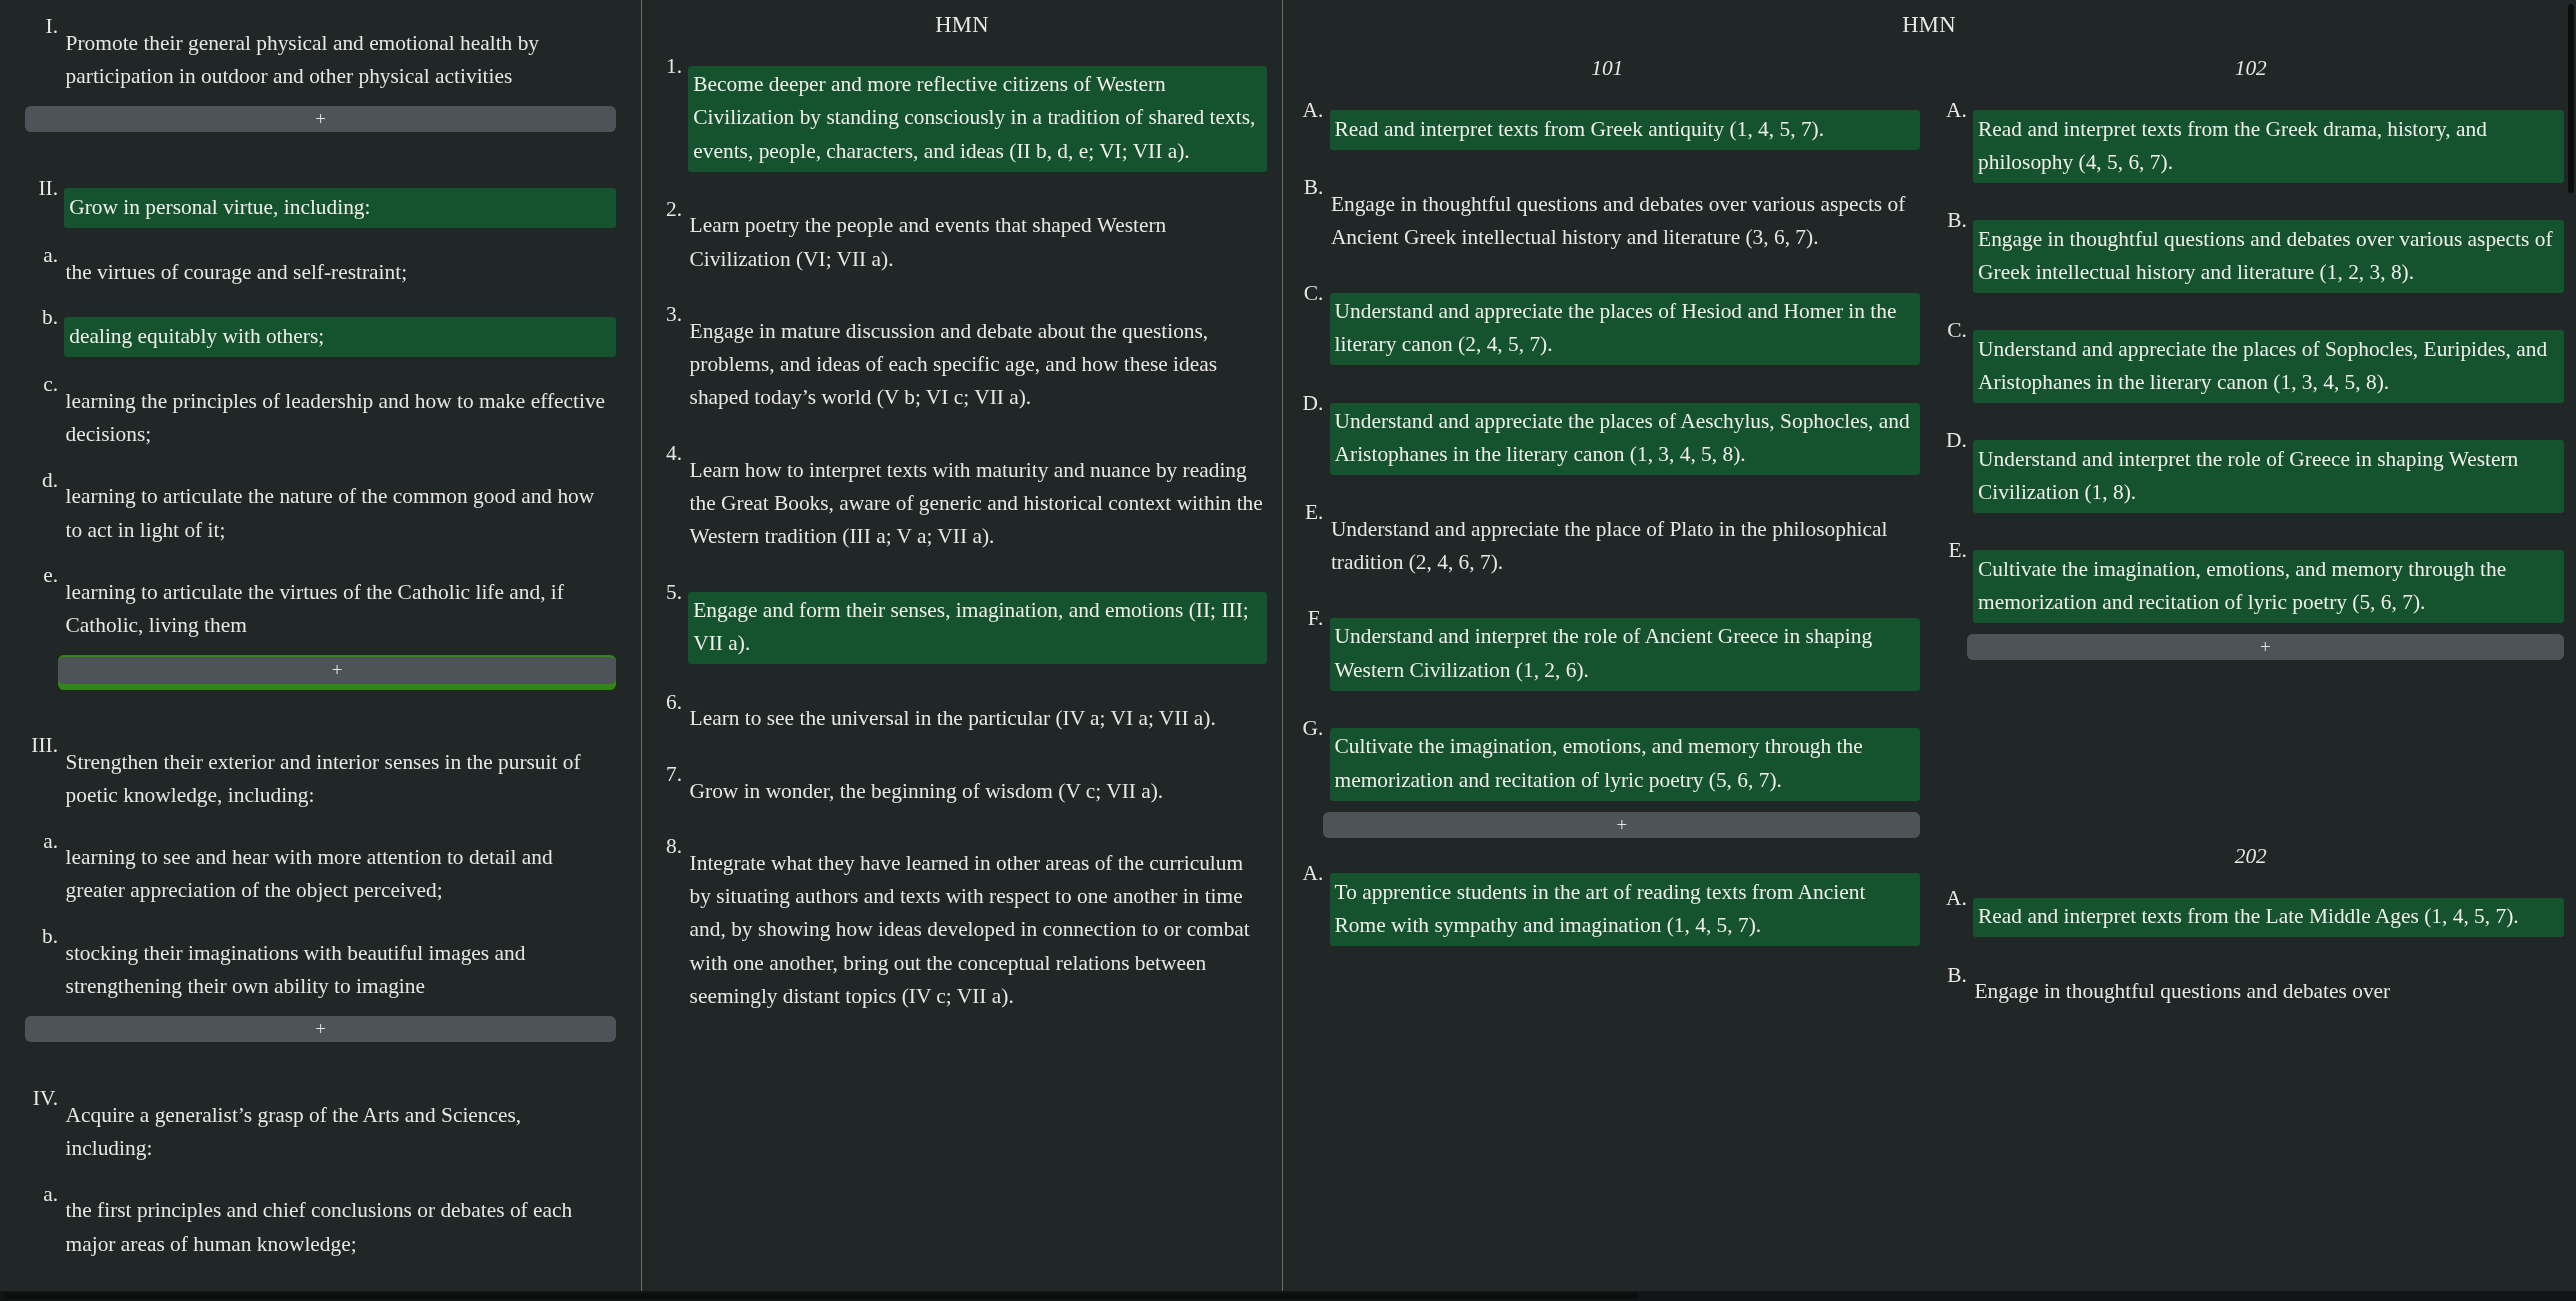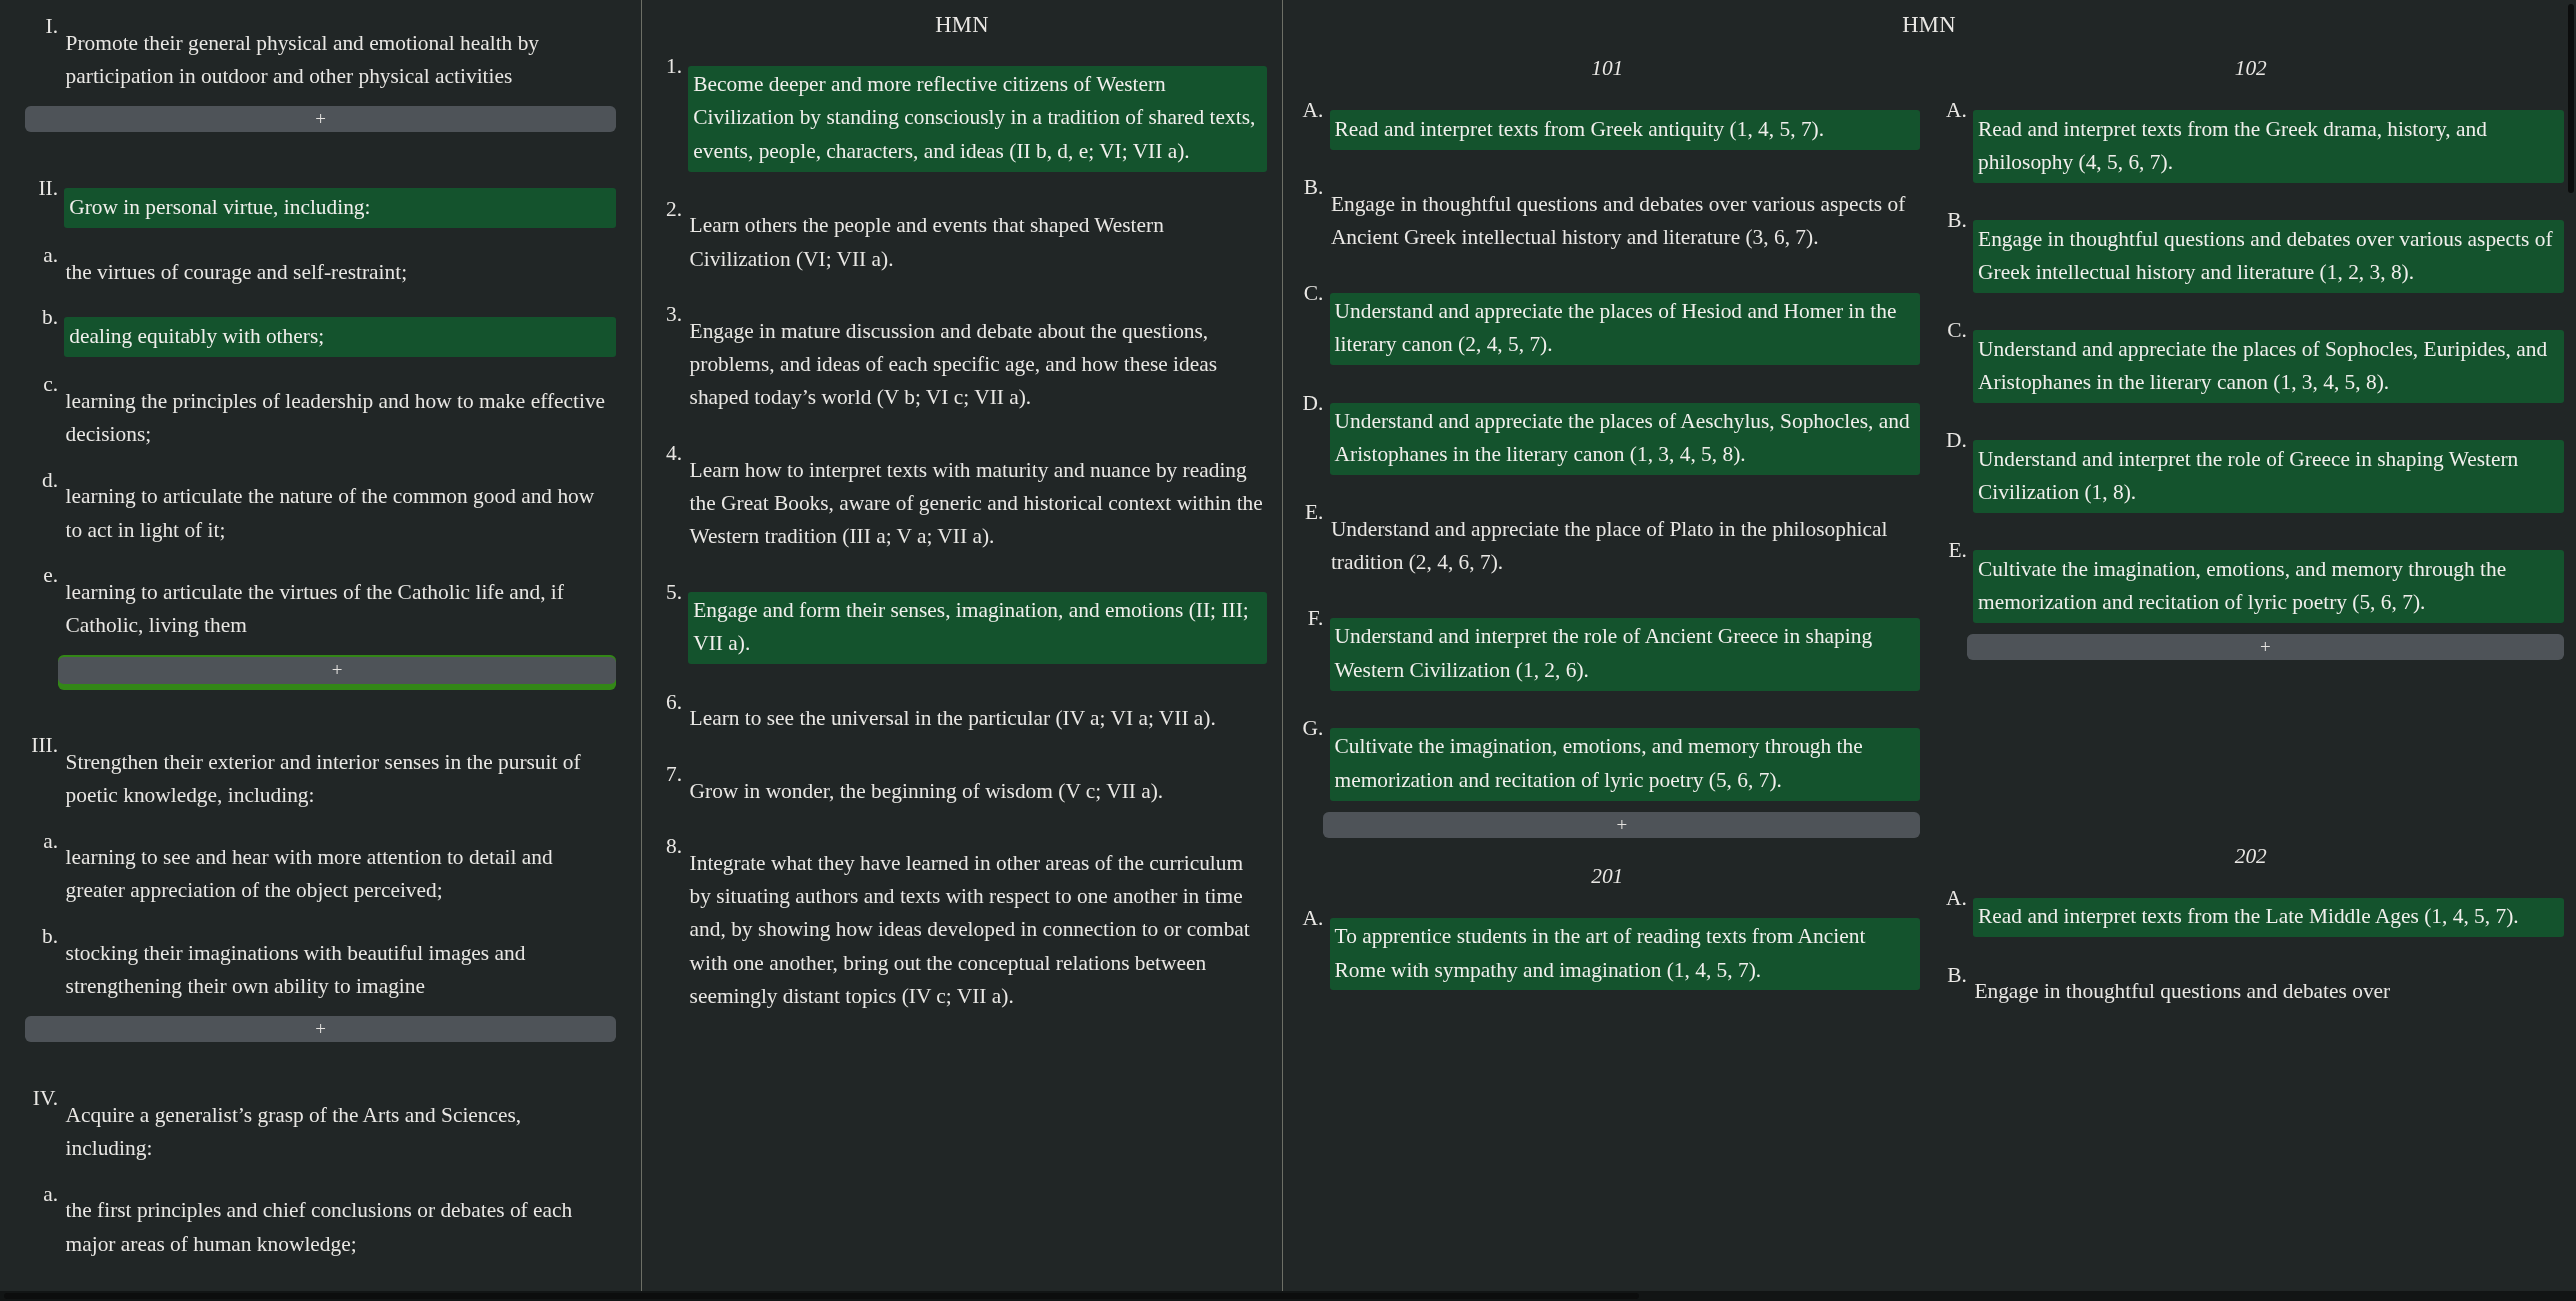--- a/index.html
+++ b/index.html
@@ -164,21 +164,21 @@
     <div class="col-header">HMN</div>
 
     <div class="row">
       <div class="marker m-mid">1.</div>
       <div class="body-text hl">Become deeper and more reflective citizens of Western Civilization by standing consciously in a tradition of shared texts, events, people, characters, and ideas (II b, d, e; VI; VII a).</div>
     </div>
     <div class="spacer-sm"></div>
 
     <div class="row">
       <div class="marker m-mid">2.</div>
-      <div class="body-text">Learn others the people and events that shaped Western Civilization (VI; VII a).</div>
+      <div class="body-text">Learn poetry the people and events that shaped Western Civilization (VI; VII a).</div>
     </div>
     <div class="spacer-sm"></div>
 
     <div class="row">
       <div class="marker m-mid">3.</div>
       <div class="body-text">Engage in mature discussion and debate about the questions, problems, and ideas of each specific age, and how these ideas shaped today’s world (V b; VI c; VII a).</div>
     </div>
     <div class="spacer-sm"></div>
 
     <div class="row">
@@ -256,21 +256,20 @@
           </div>
           <div class="spacer-sm"></div>
 
           <div class="row">
             <div class="marker m-alpha">G.</div>
             <div class="body-text hl">Cultivate the imagination, emotions, and memory through the memorization and recitation of lyric poetry (5, 6, 7).</div>
           </div>
 
           <div class="addbtn" style="margin-left:29px;">+</div>
 
-          <div class="sub-header">201</div>
 
           <div class="row">
             <div class="marker m-alpha">A.</div>
             <div class="body-text hl">To apprentice students in the art of reading texts from Ancient Rome with sympathy and imagination (1, 4, 5, 7).</div>
           </div>
         </div>
 
         <div class="rp-col">
           <div class="sub-header">102</div>
 

